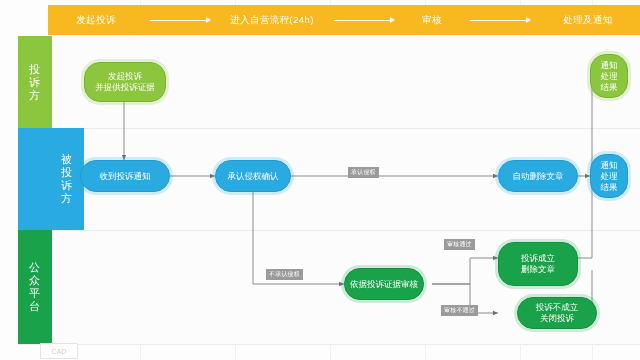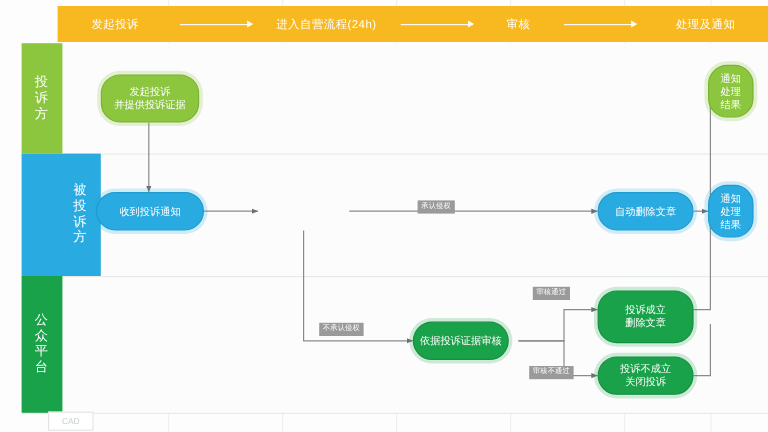--- a/index.html
+++ b/index.html
@@ -147,34 +147,37 @@
   </svg>
 
   <div class="node node-green-light node-halo-green" style="left:84px;top:62px;width:82px;height:40px;">
     <span>发起投诉<br>并提供投诉证据</span>
   </div>
 
   <div class="node node-blue node-halo-blue" style="left:80px;top:160px;width:90px;height:32px;">
     <span>收到投诉通知</span>
   </div>
 
+  <div class="node node-blue node-halo-blue" style="left:215px;top:160px;width:76px;height:32px;">
+    <span>承认侵权确认</span>
+  </div>
 
   <div class="node node-blue node-halo-blue" style="left:498px;top:160px;width:80px;height:32px;">
     <span>自动删除文章</span>
   </div>
 
   <div class="node node-green-dark node-halo-dgreen" style="left:344px;top:268px;width:80px;height:32px;">
     <span>依据投诉证据审核</span>
   </div>
 
   <div class="node node-green-dark node-halo-dgreen" style="left:498px;top:242px;width:80px;height:44px;">
     <span>投诉成立<br>删除文章</span>
   </div>
 
-  <div class="node node-green-dark node-halo-dgreen" style="left:498px;top:297px;width:80px;height:32px;">
+  <div class="node node-green-dark node-halo-dgreen" style="left:517px;top:297px;width:80px;height:32px;">
     <span>投诉不成立<br>关闭投诉</span>
   </div>
 
   <div class="node node-green-light node-halo-green" style="left:590px;top:54px;width:38px;height:44px;">
     <span>通知<br>处理<br>结果</span>
   </div>
 
   <div class="node node-blue node-halo-blue" style="left:590px;top:154px;width:38px;height:44px;">
     <span>通知<br>处理<br>结果</span>
   </div>

